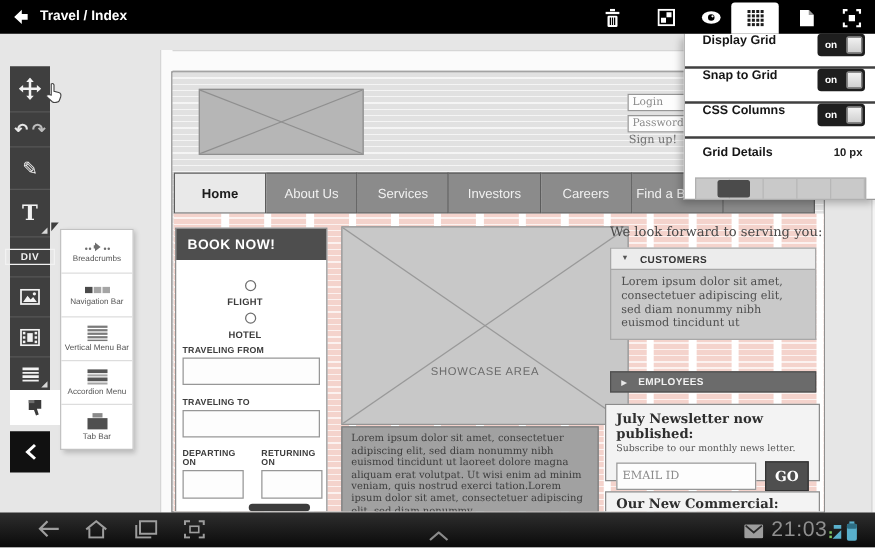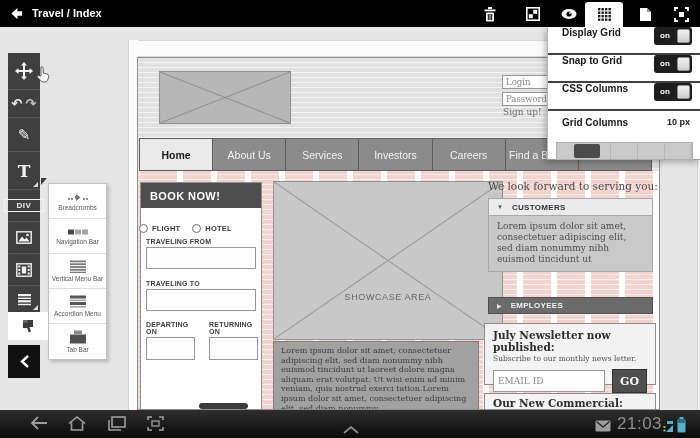--- a/index.html
+++ b/index.html
@@ -83,21 +83,21 @@
       background-color:#fff;
       background-image:
         repeating-linear-gradient(0deg, rgba(255,255,255,.7) 0 1px, transparent 1px 5px),
         repeating-linear-gradient(90deg, #f4d3cc 0 28px, #ffffff 28px 34px);
       background-position:0 0, 10px 0; }
 
   
   .booking { position:absolute; left:1px; top:11px; width:122px; height:228px; background:#fff; border:1px solid #8f8f8f; }
   .booking-hdr { height:25px; background:#4e4e4e; color:#fff; font-size:11px; font-weight:bold; letter-spacing:.4px;
                  display:flex; align-items:center; padding-left:9px; }
-  .radio-row { display:flex; align-items:center; gap:4px; margin:16px 0 0 -2px; }
+  .radio-row { display:flex; align-items:center; gap:4px; margin:16px 0 0 -2px;flex-direction:column; }
   .radio { width:9px; height:9px; border:1px solid #6e6e6e; border-radius:50%; background:#fff; }
   .radio-lb { font-size:7.5px; font-weight:bold; color:#3c3c3c; letter-spacing:.2px; margin-right:8px; }
   .bk-label { font-size:7px; font-weight:bold; color:#3c3c3c; letter-spacing:.2px; margin:5px 0 2px 5px; }
   .bk-input { display:block; width:110px; height:22px; margin-left:5px; }
   .bk-dates { display:flex; gap:12px; margin-left:5px; margin-top:10px; }
   .bk-dates .bk-label { margin:0 0 2px 0; }
   .bk-date-in { display:block; width:49px; height:23px; }
 
   
   .showcase { position:absolute; left:134px; top:10px; width:230px; height:159px; background:#c8c8c8; border:1px solid #949494; }
@@ -444,21 +444,21 @@
     </span>
   </div>
   <div class="gm-row">
     <span class="gm-label">CSS Columns</span>
     <span class="toggle">
       <span class="on">on</span>
       <span class="knob"></span>
     </span>
   </div>
   <div class="gm-details">
-    <span class="gm-label">Grid Columns</span>
+    <span class="gm-label">Grid Details</span>
     <span class="gm-val">10 px</span>
   </div>
   <div class="slider">
     <span class="cell"></span>
     <span class="cell"></span>
     <span class="cell"></span>
     <span class="cell"></span>
     <span class="cell"></span>
     <span class="thumb"></span>
   </div>

